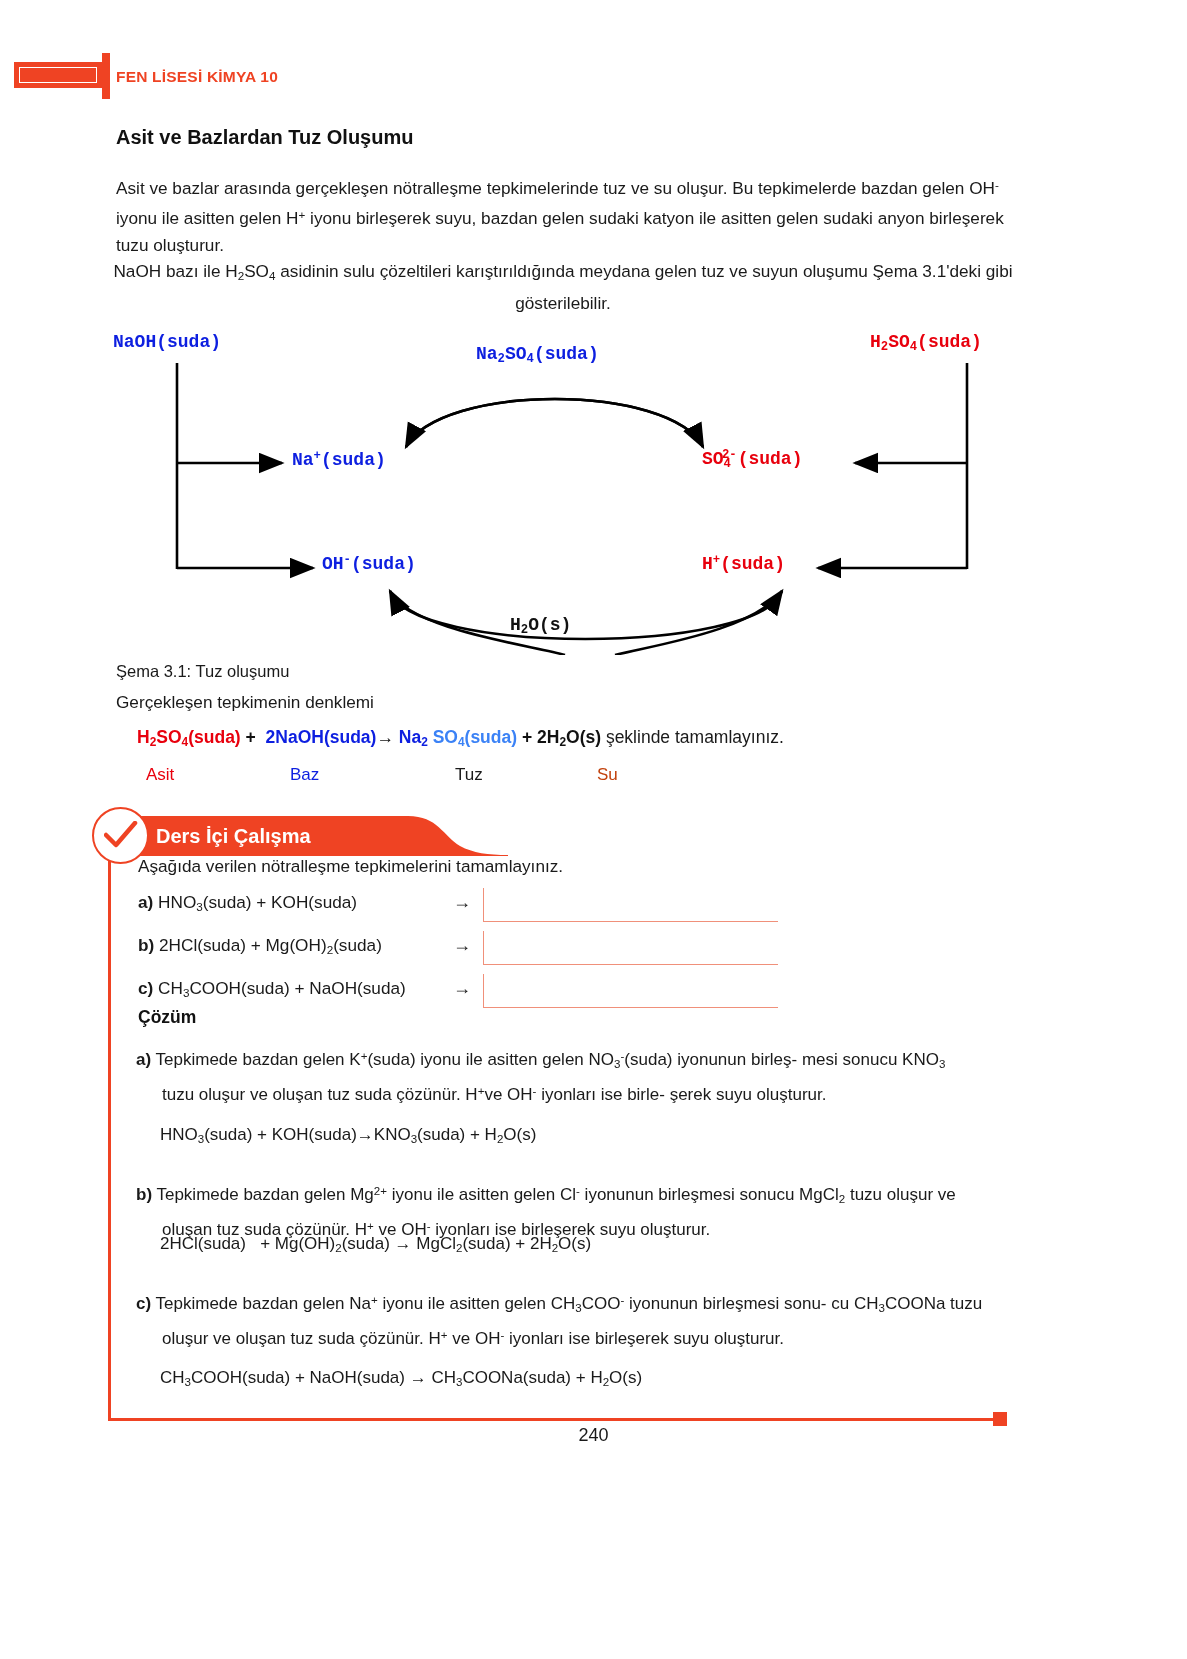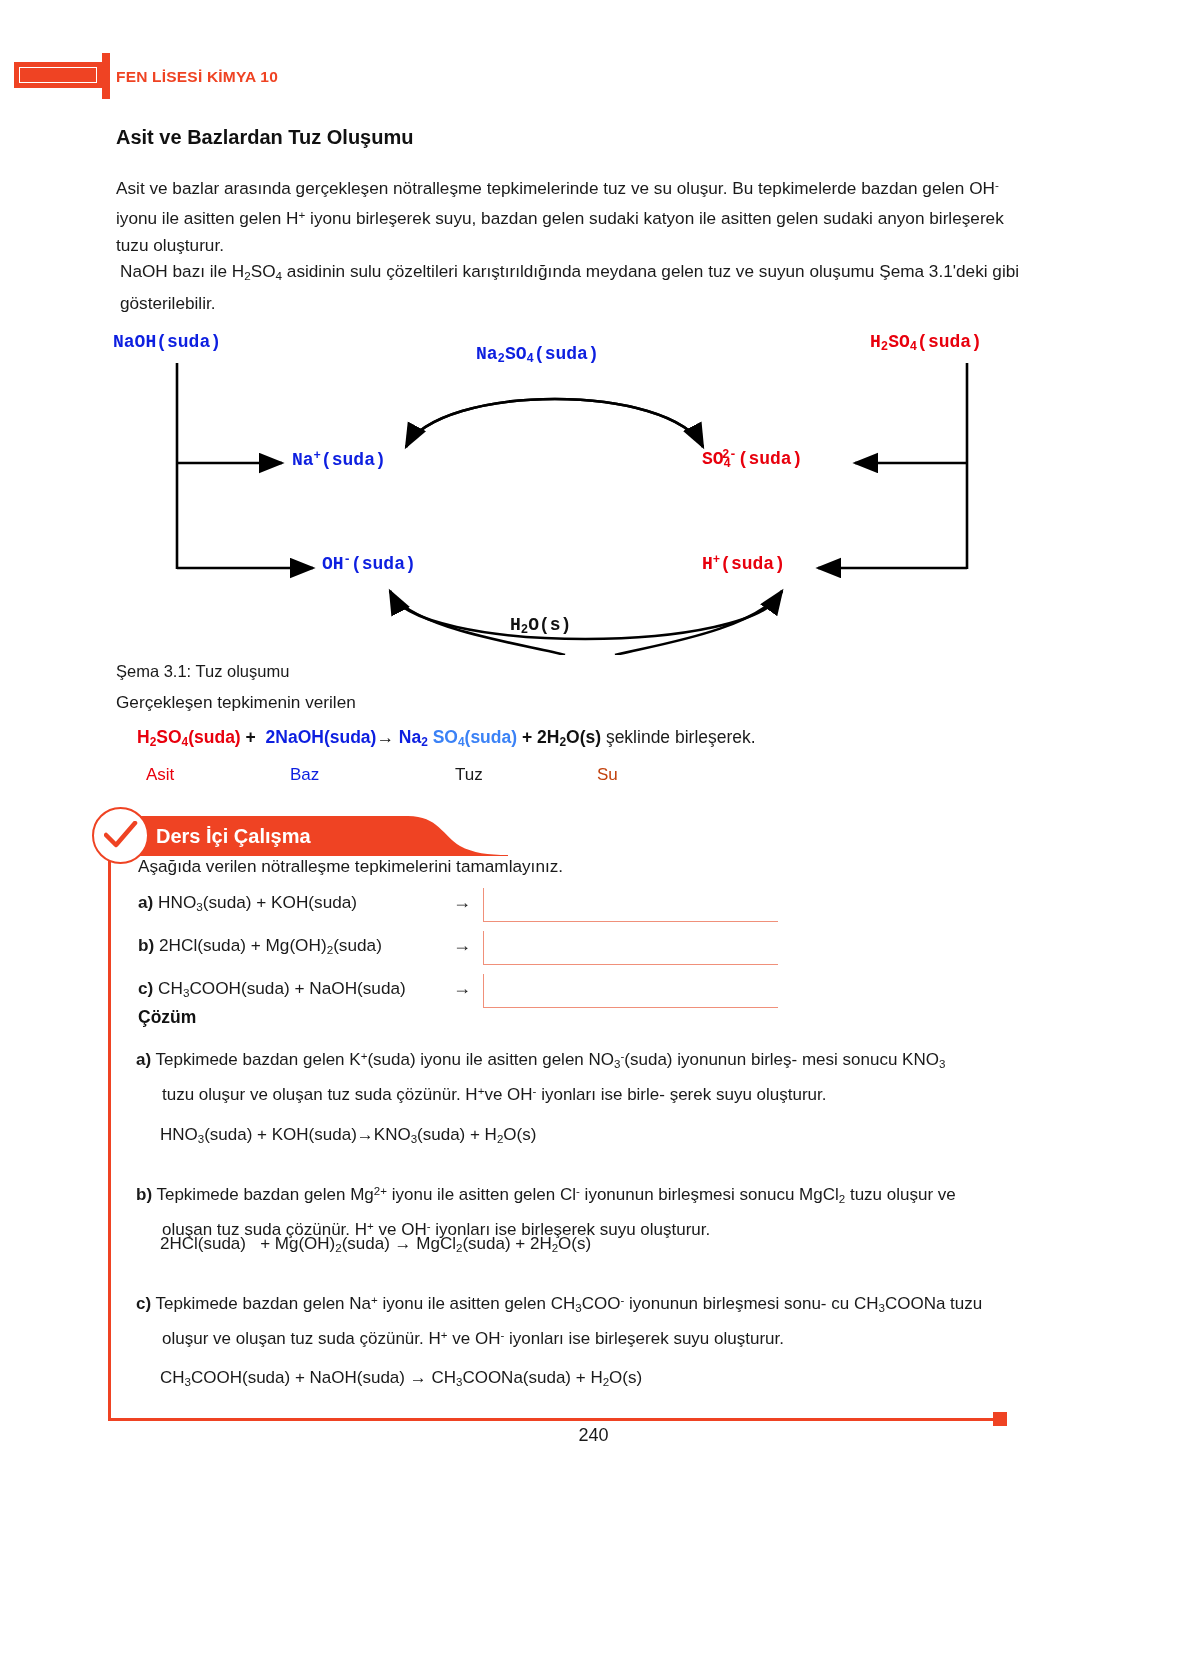--- a/index.html
+++ b/index.html
@@ -62,21 +62,21 @@
     color: #111;
   }
   .para {
     position: absolute;
     font-size: 17.2px;
     line-height: 26.5px;
     color: #1a1a1a;
     text-align: left;
   }
   #para1 { left: 116px; top: 172px; width: 910px; }
-  #para2 { left: 120px; top: 258px; width: 910px; }
+  #para2 { left: 108px; top: 258px; width: 910px; text-align: center; }
 
   sub { font-size: .68em; vertical-align: -0.28em; }
   sup { font-size: .68em; vertical-align: 0.45em; }
 
   
   #schema {
     position: absolute;
     left: 110px;
     top: 325px;
     width: 940px;
@@ -332,29 +332,29 @@
   <div class="lbl blue" id="lbl-na">Na<sup>+</sup>(suda)</div>
   <div class="lbl red" id="lbl-so4">SO<sub>4</sub><sup style="position:relative;left:-9px;">2-</sup><span style="margin-left:-8px;">(suda)</span></div>
   <div class="lbl blue" id="lbl-oh">OH<sup>-</sup>(suda)</div>
   <div class="lbl red" id="lbl-h">H<sup>+</sup>(suda)</div>
   <div class="lbl blk" id="lbl-h2o">H<sub>2</sub>O(s)</div>
 </div>
 
 <div class="cap">
   <b>Şema 3.1:</b><span> Tuz oluşumu</span>
 </div>
-<div class="cap2">Gerçekleşen tepkimenin verilen</div>
+<div class="cap2">Gerçekleşen tepkimenin denklemi</div>
 
 <div class="eq-main">
   <span style="color:#e8000d;">H<sub>2</sub>SO<sub>4</sub>(suda)</span>
   <span style="color:#111;">+</span>
   <span style="color:#0d1fe0;">&nbsp;2NaOH(suda)</span><span style="color:#111;">→</span>
   <span style="color:#0d1fe0;">Na<sub>2</sub>&nbsp;</span><span style="color:#3b82f6;">SO<sub>4</sub>(suda)</span>
   <span style="color:#111;">+ 2H<sub>2</sub>O(s)</span>
-  <span class="norm" style="color:#1a1a1a;"> şeklinde birleşerek.</span>
+  <span class="norm" style="color:#1a1a1a;"> şeklinde tamamlayınız.</span>
 </div>
 
 <div class="role-row" id="role-asit">Asit</div>
 <div class="role-row" id="role-baz">Baz</div>
 <div class="role-row" id="role-tuz">Tuz</div>
 <div class="role-row" id="role-su">Su</div>
 
 <div id="activity">
   <div class="act-left-border"></div>
 

